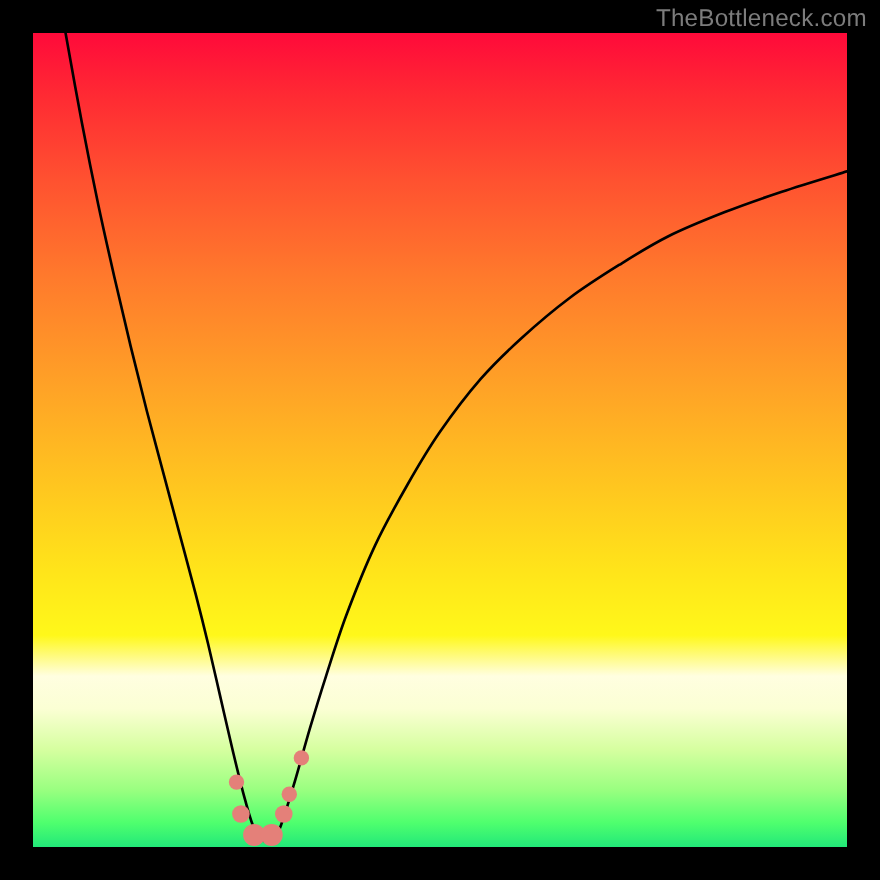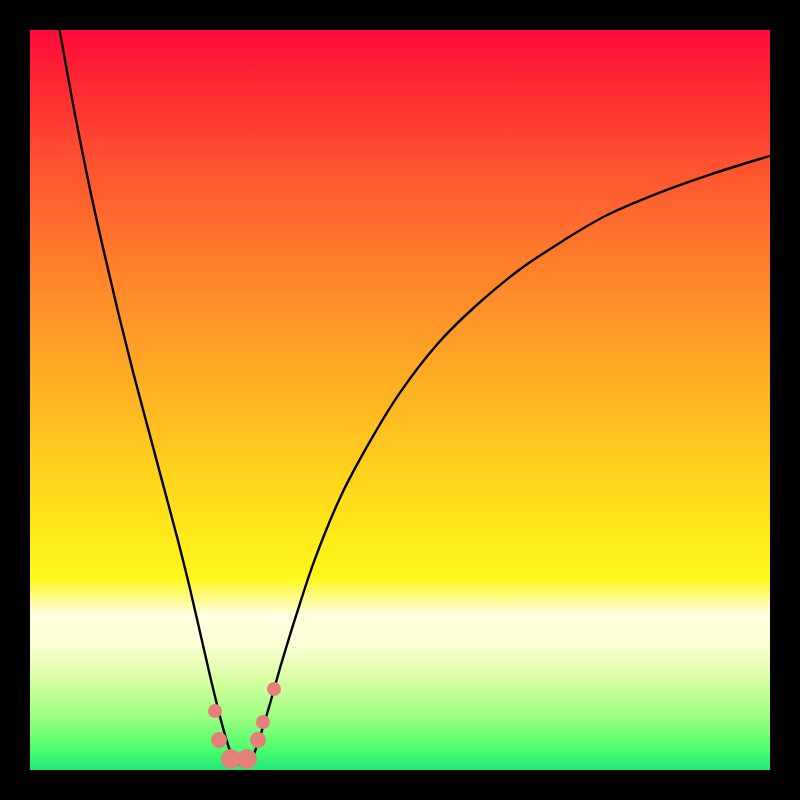--- a/index.html
+++ b/index.html
@@ -68,20 +68,21 @@
     right: 12px;
     font: 22px Arial, Helvetica, sans-serif;
     color: #7c7c7c;
     letter-spacing: 0.2px;
   }
 </style>
 </head>
 <body>
 
 <div class="frame">
+  <div class="watermark">TheBottleneck.com</div>
   <div class="plot">
     <div class="grad"></div>
     <svg class="curve" width="740" height="740" viewBox="0 0 740 740" preserveAspectRatio="none">
       <path id="curve-path" d="M 29.60 0.00 C 32.07 13.57, 39.47 55.50, 44.40 81.40 C 49.33 107.30, 54.27 131.97, 59.20 155.40 C 64.13 178.83, 69.07 200.42, 74.00 222.00 C 78.93 243.58, 83.87 264.55, 88.80 284.90 C 93.73 305.25, 98.67 324.98, 103.60 344.10 C 108.53 363.22, 113.47 381.10, 118.40 399.60 C 123.33 418.10, 128.27 436.60, 133.20 455.10 C 138.13 473.60, 143.68 493.95, 148.00 510.60 C 152.32 527.25, 155.40 539.58, 159.10 555.00 C 162.80 570.42, 166.50 587.07, 170.20 603.10 C 173.90 619.13, 177.60 635.78, 181.30 651.20 C 185.00 666.62, 188.95 683.27, 192.40 695.60 C 195.85 707.93, 198.32 718.42, 202.02 725.20 C 205.72 731.98, 211.02 736.30, 214.60 736.30 C 218.18 736.30, 219.78 733.83, 223.48 725.20 C 227.18 716.57, 232.11 699.92, 236.80 684.50 C 241.49 669.08, 246.67 649.35, 251.60 632.70 C 256.53 616.05, 260.85 601.87, 266.40 584.60 C 271.95 567.33, 277.50 548.83, 284.90 529.10 C 292.30 509.37, 301.55 485.93, 310.80 466.20 C 320.05 446.47, 330.53 427.97, 340.40 410.70 C 350.27 393.43, 358.90 378.63, 370.00 362.60 C 381.10 346.57, 394.67 328.68, 407.00 314.50 C 419.33 300.32, 430.43 289.83, 444.00 277.50 C 457.57 265.17, 473.60 251.60, 488.40 240.50 C 503.20 229.40, 518.00 220.15, 532.80 210.90 C 547.60 201.65, 561.17 193.02, 577.20 185.00 C 593.23 176.98, 611.73 169.58, 629.00 162.80 C 646.27 156.02, 662.30 150.47, 680.80 144.30 C 699.30 138.13, 730.13 128.88, 740.00 125.80" fill="none" stroke="#000" stroke-width="2.4" stroke-linecap="round"></path>
     </svg>
     <div class="markers" id="markers">
         <div class="marker" style="left: 178px; top: 673.8px; width: 14px; height: 14px;"></div>
         <div class="marker" style="left: 180.7px; top: 702.4px; width: 16px; height: 16px;"></div>
         <div class="marker" style="left: 191.28px; top: 718.9px; width: 20px; height: 20px;"></div>
         <div class="marker" style="left: 206.82px; top: 718.9px; width: 20px; height: 20px;"></div>

